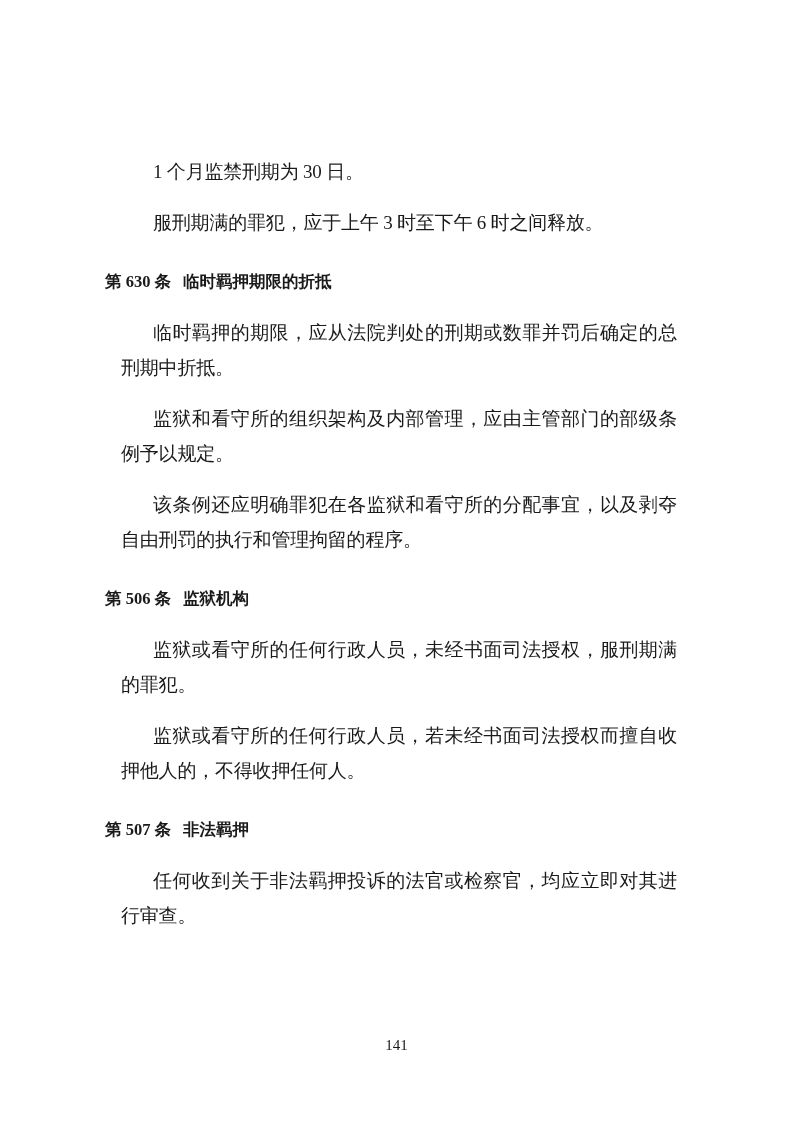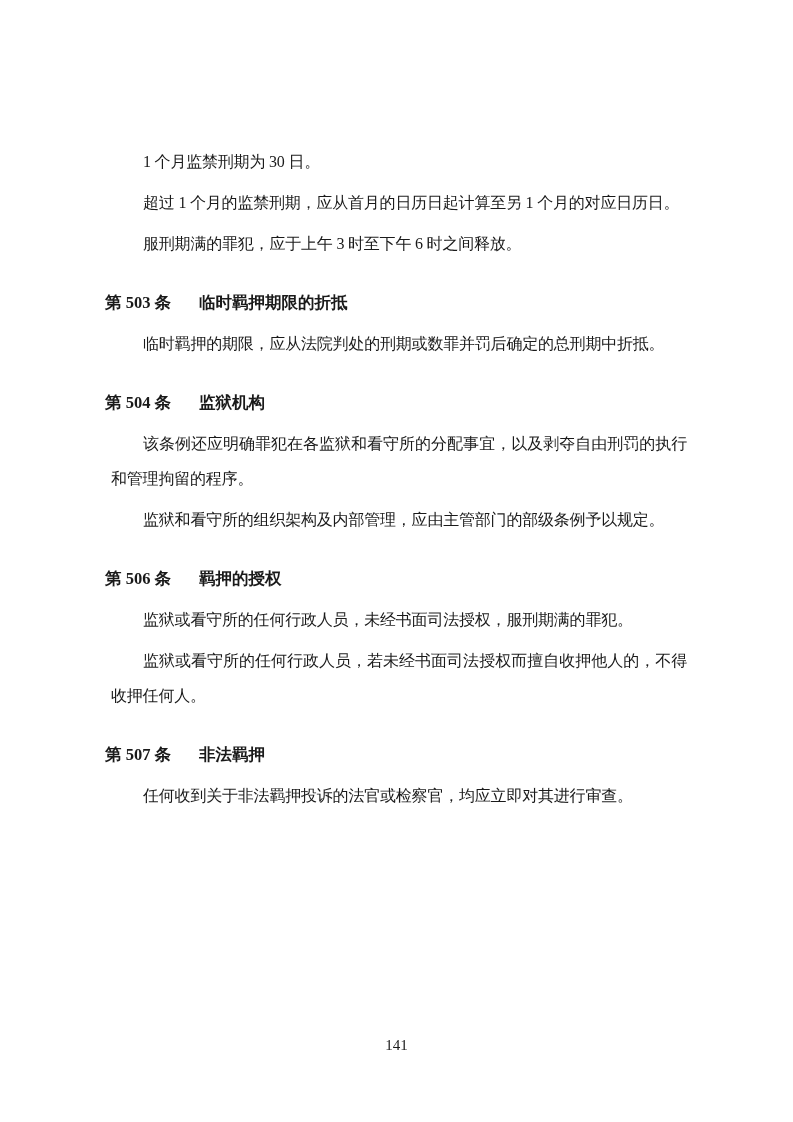--- a/index.html
+++ b/index.html
@@ -16,75 +16,73 @@
     font-family: "Liberation Serif", "DejaVu Serif", serif;
     color: #1a1a1a;
   }
   .content {
     position: absolute;
     left: 105px;
     top: 138px;
     width: 588px;
   }
   .para {
-    margin: 6px;
-    font-size: 16px;
+    margin: 16px;
+    font-size: 19px;
     line-height: 35px;
     text-align: justify;
     text-justify: inter-ideograph;
     text-indent: 32px;
     letter-spacing: -0.2px;
     word-break: normal;
   }
   .article-heading {
     margin: 24px 0 0 0;
     font-size: 16.5px;
     font-weight: bold;
     line-height: 35px;
     letter-spacing: 0;
   }
   .article-title {
-    margin-left: 28px;
+    margin-left: 12px;
   }
   .page-number {
     position: absolute;
     top: 1036px;
     left: 0;
     width: 100%;
     text-align: center;
     font-size: 15px;
     line-height: 18px;
     color: #1a1a1a;
     font-family: Liberation Serif, serif;
   }
 </style>
 </head>
 <body>
 
 <div class="page">
   <div class="content">
 
     <p class="para">1 个月监禁刑期为 30 日。</p>
-    <p class="para">超过 1 个月的监禁刑期，应从首月的日历日起计算至另 1 个月的对应日历日。</p>
     <p class="para">服刑期满的罪犯，应于上午 3 时至下午 6 时之间释放。</p>
 
     <section>
-      <h2 class="article-heading"><span>第 503 条</span><span class="article-title">临时羁押期限的折抵</span></h2>
+      <h2 class="article-heading"><span>第 630 条</span><span class="article-title">临时羁押期限的折抵</span></h2>
       <p class="para">临时羁押的期限，应从法院判处的刑期或数罪并罚后确定的总刑期中折抵。</p>
     </section>
 
     <section>
-      <h2 class="article-heading"><span>第 504 条</span><span class="article-title">监狱机构</span></h2>
+      <p class="para">监狱和看守所的组织架构及内部管理，应由主管部门的部级条例予以规定。</p>
       <p class="para">该条例还应明确罪犯在各监狱和看守所的分配事宜，以及剥夺自由刑罚的执行和管理拘留的程序。</p>
-      <p class="para">监狱和看守所的组织架构及内部管理，应由主管部门的部级条例予以规定。</p>
     </section>
 
 
     <section>
-      <h2 class="article-heading"><span>第 506 条</span><span class="article-title">羁押的授权</span></h2>
+      <h2 class="article-heading"><span>第 506 条</span><span class="article-title">监狱机构</span></h2>
       <p class="para">监狱或看守所的任何行政人员，未经书面司法授权，服刑期满的罪犯。</p>
       <p class="para">监狱或看守所的任何行政人员，若未经书面司法授权而擅自收押他人的，不得收押任何人。</p>
     </section>
 
     <section>
       <h2 class="article-heading"><span>第 507 条</span><span class="article-title">非法羁押</span></h2>
       <p class="para">任何收到关于非法羁押投诉的法官或检察官，均应立即对其进行审查。</p>
     </section>
 
   </div>

